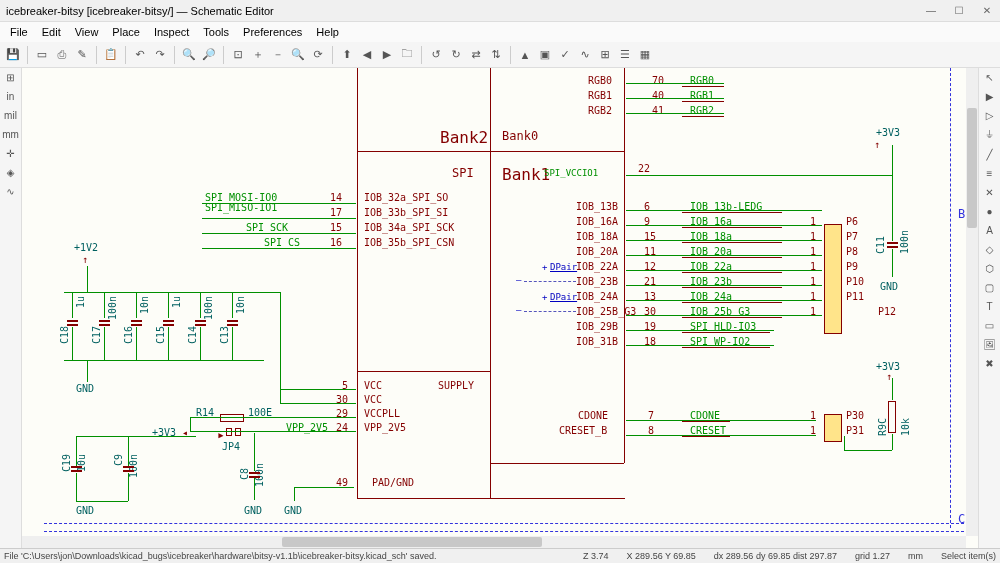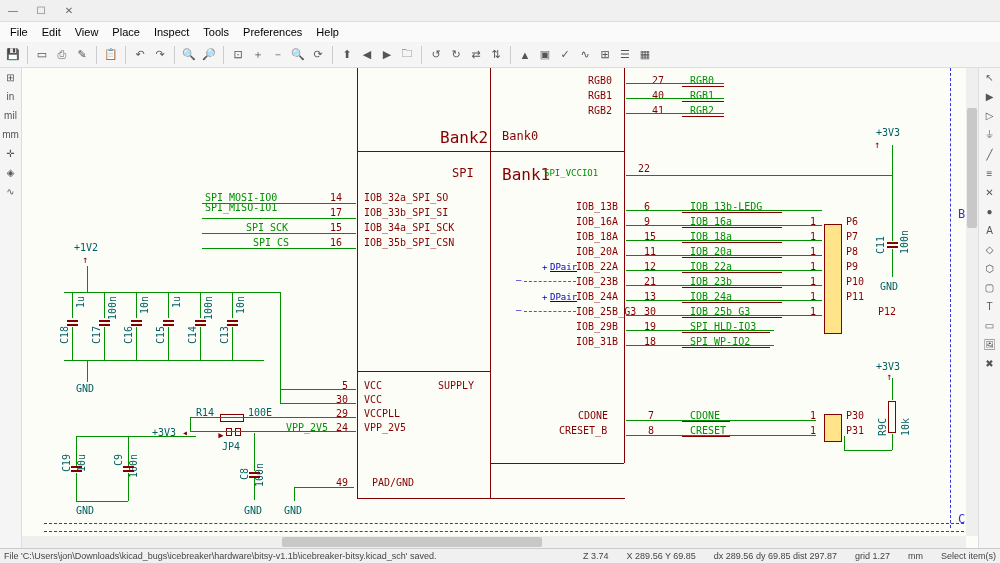--- a/index.html
+++ b/index.html
@@ -48,20 +48,21 @@
   .statusbar .sp { flex:1; }
   
   .rot { writing-mode: vertical-rl; transform: rotate(180deg); }
   
   .dashed-line { position:absolute; border-top:1px dashed #5555bb; }
 </style>
 </head>
 <body>
 
 <div class="titlebar">
+  <span class="titlebar-text">icebreaker-bitsy [icebreaker-bitsy/] — Schematic Editor</span>
   <div class="titlebar-btns">
     <span class="titlebar-btn">—</span>
     <span class="titlebar-btn">☐</span>
     <span class="titlebar-btn">✕</span>
   </div>
 </div>
 
 <div class="menubar">
   <span class="menu-item">File</span>
   <span class="menu-item">Edit</span>
@@ -140,37 +141,37 @@
     <span class="sch-text brown" style="left:418px;top:62px;font-size:16px">Bank2</span>
     <span class="sch-text brown" style="left:480px;top:62px;font-size:12px">Bank0</span>
     <span class="sch-text brown" style="left:430px;top:99px;font-size:12px">SPI</span>
     <span class="sch-text brown" style="left:480px;top:99px;font-size:16px">Bank1</span>
     <span class="sch-text green" style="left:522px;top:101px;font-size:9px">SPI_VCCIO1</span>
     <span class="sch-text brown" style="left:416px;top:313px;">SUPPLY</span>
 
     <span class="sch-text brown" style="left:566px;top:8px">RGB0</span>
     <span class="sch-text brown" style="left:566px;top:23px">RGB1</span>
     <span class="sch-text brown" style="left:566px;top:38px">RGB2</span>
-    <span class="sch-text brown" style="left:630px;top:8px">27</span>
+    <span class="sch-text brown" style="left:630px;top:8px">70</span>
     <span class="sch-text brown" style="left:630px;top:23px">40</span>
     <span class="sch-text brown" style="left:630px;top:38px">41</span>
     <span class="sch-text green" style="left:668px;top:8px">RGB0</span>
     <span class="sch-text green" style="left:668px;top:23px">RGB1</span>
     <span class="sch-text green" style="left:668px;top:38px">RGB2</span>
     <div class="hline wire-g" style="left:604px;top:15px;width:98px"></div>
     <div class="hline wire-g" style="left:604px;top:30px;width:98px"></div>
     <div class="hline wire-g" style="left:604px;top:45px;width:98px"></div>
     <div class="hline wire-b" style="left:660px;top:18px;width:42px"></div>
     <div class="hline wire-b" style="left:660px;top:33px;width:42px"></div>
     <div class="hline wire-b" style="left:660px;top:48px;width:42px"></div>
 
     <span class="sch-text green" style="left:183px;top:125px">SPI_MOSI-IO0</span>
     <span class="sch-text green" style="left:183px;top:135px">SPI_MISO-IO1</span>
     <span class="sch-text green" style="left:224px;top:155px">SPI_SCK</span>
-    <span class="sch-text green" style="left:231px;top:170px">SPI_CS</span>
+    <span class="sch-text green" style="left:242px;top:170px">SPI_CS</span>
     <span class="sch-text brown" style="left:308px;top:125px">14</span>
     <span class="sch-text brown" style="left:308px;top:140px">17</span>
     <span class="sch-text brown" style="left:308px;top:155px">15</span>
     <span class="sch-text brown" style="left:308px;top:170px">16</span>
     <span class="sch-text brown" style="left:342px;top:125px">IOB_32a_SPI_SO</span>
     <span class="sch-text brown" style="left:342px;top:140px">IOB_33b_SPI_SI</span>
     <span class="sch-text brown" style="left:342px;top:155px">IOB_34a_SPI_SCK</span>
     <span class="sch-text brown" style="left:342px;top:170px">IOB_35b_SPI_CSN</span>
     <div class="hline wire-g" style="left:180px;top:135px;width:154px"></div>
     <div class="hline wire-g" style="left:180px;top:150px;width:154px"></div>

